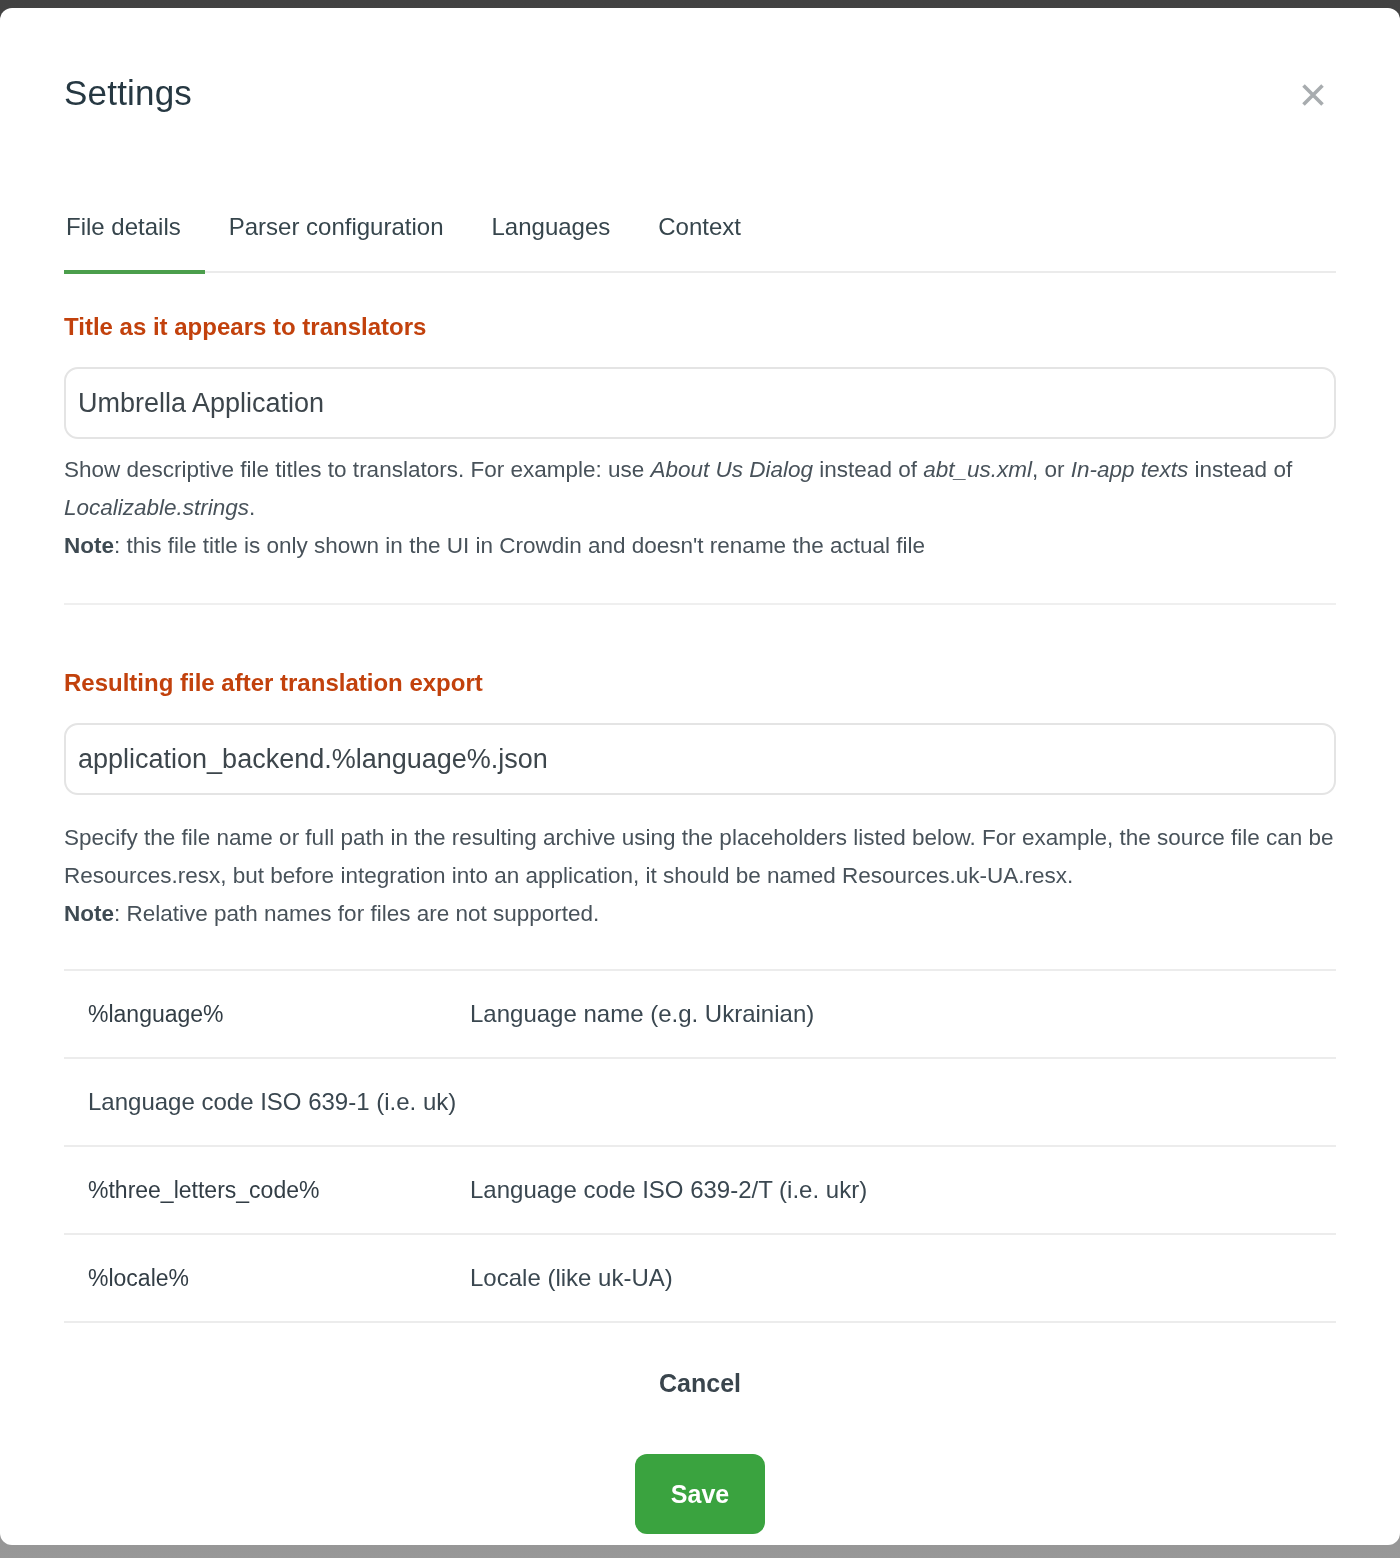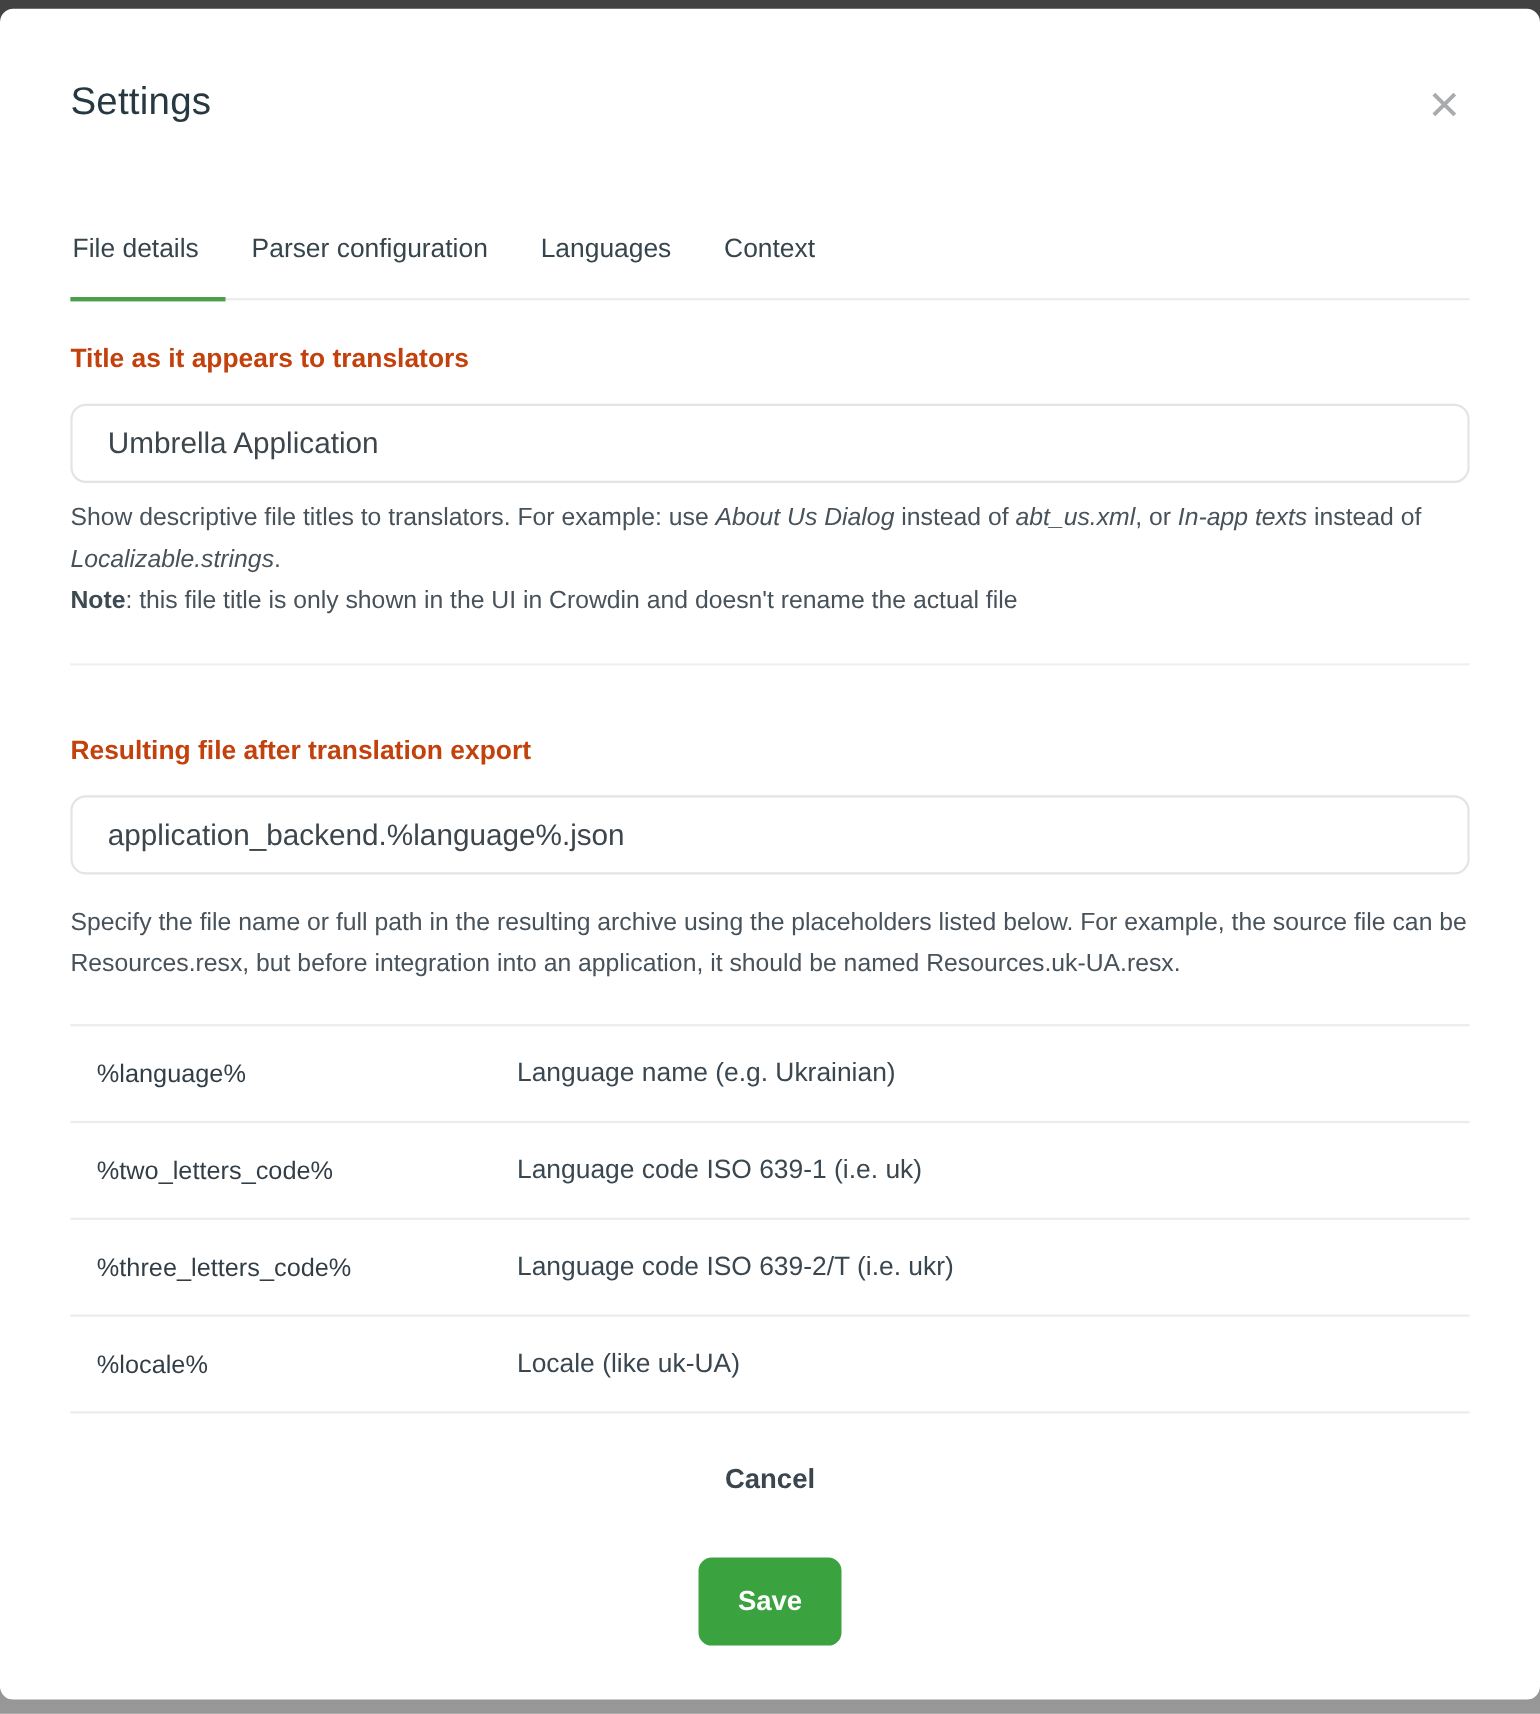--- a/index.html
+++ b/index.html
@@ -21,21 +21,21 @@
   
   .tabs{display:flex;margin-top:95px;border-bottom:2px solid #ebebeb;}
   .tab{font-size:24px;line-height:31px;color:#36454c;padding:0 24px 28px;border-bottom:4px solid transparent;margin-bottom:-3px;cursor:pointer;white-space:nowrap;}
   .tab:first-child{padding-left:2px;}
   .tab.active{border-bottom-color:#4b9e4c;}
   
   .section-label{margin:38px 0 0;font-size:24px;line-height:32px;font-weight:700;color:#c2410c;}
   .section--export .section-label{margin-top:62px;}
   .text-input{
     display:block;width:100%;box-sizing:border-box;margin-top:24px;height:72px;
-    border:2px solid #e4e4e4;border-radius:14px;padding:0 32px;
+    border:2px solid #e4e4e4;border-radius:14px;padding:0 12px;
     font-family:"Liberation Sans",sans-serif;font-size:27px;color:#3d464c;background:#fff;outline:none;
   }
   .help{margin-top:12px;font-size:22.5px;line-height:38px;color:#48525a;}
   .section--export .help{margin-top:24px;}
   .help em{font-style:italic;}
   .note-label{font-weight:700;color:#3e4a52;}
   .divider{border:0;border-top:2px solid #efefef;margin:38px 0 0;}
   
   .ph-table{margin-top:36px;border-top:2px solid #ececec;}
   .ph-row{display:flex;align-items:center;height:88px;border-bottom:2px solid #ececec;padding-left:24px;box-sizing:border-box;}
@@ -82,30 +82,30 @@
     </div>
   </div>
 
   <hr class="divider">
 
   <div class="section section--export">
     <h2 class="section-label">Resulting file after translation export</h2>
     <input class="text-input" type="text" value="application_backend.%language%.json" style="">
     <div class="help">
       <div>Specify the file name or full path in the resulting archive using the placeholders listed below. For example, the source file can be Resources.resx, but before integration into an application, it should be named Resources.uk-UA.resx.</div>
+      <div><span class="note-label">Note</span><span>: Relative path names for files are not supported.</span></div>
     </div>
   </div>
 
   <div class="ph-table">
     <div class="ph-row">
       <div class="ph-code">%language%</div>
       <div class="ph-desc">Language name (e.g. Ukrainian)</div>
     </div>
     <div class="ph-row">
-      <div class="ph-code">%two_letters_code%</div>
       <div class="ph-desc">Language code ISO 639-1 (i.e. uk)</div>
     </div>
     <div class="ph-row">
       <div class="ph-code">%three_letters_code%</div>
       <div class="ph-desc">Language code ISO 639-2/T (i.e. ukr)</div>
     </div>
     <div class="ph-row">
       <div class="ph-code">%locale%</div>
       <div class="ph-desc">Locale (like uk-UA)</div>
     </div>

